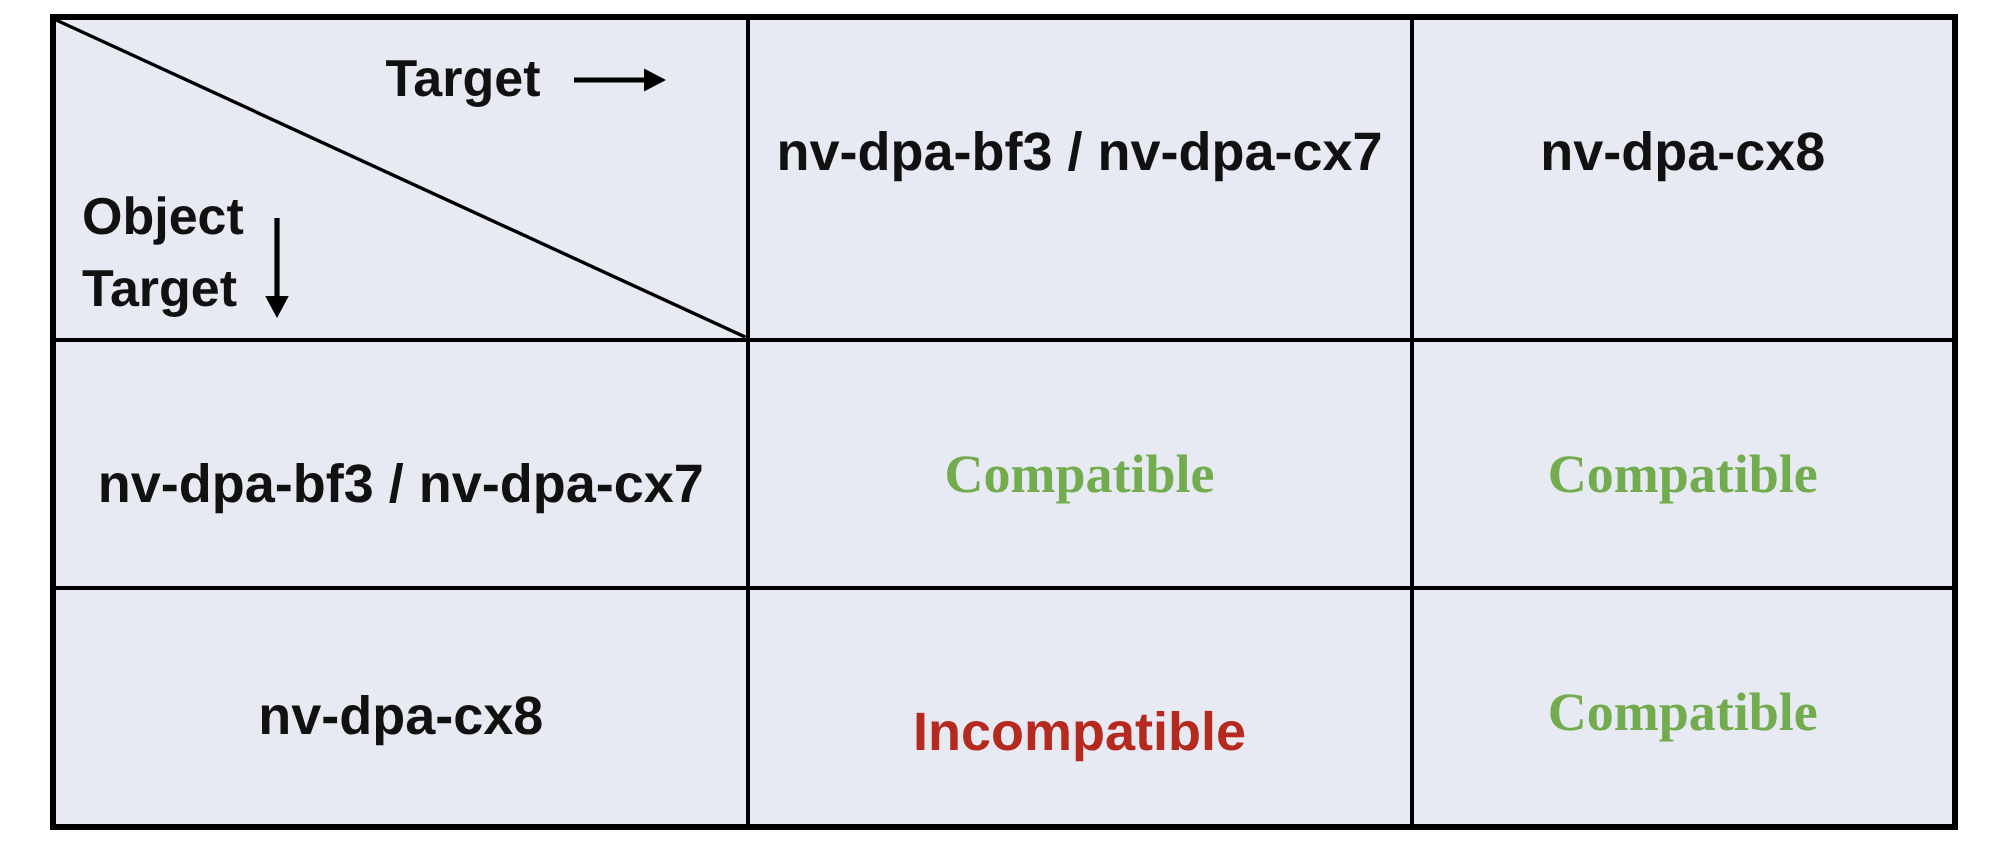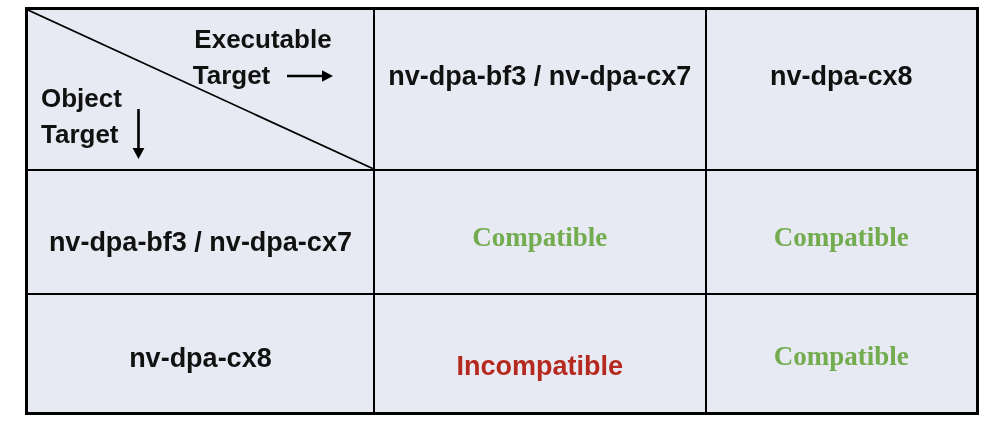--- a/index.html
+++ b/index.html
@@ -70,21 +70,21 @@
   }
   .exec-line2 {
     display: flex;
     align-items: center;
     justify-content: center;
     gap: 17px;
   }
   .obj-label {
     position: absolute;
     left: 13px;
-    bottom: 16px;
+    bottom: 6px;
     text-align: left;
     font-size: 26px;
     line-height: 1.38;
   }
   .arrow-down-wrap {
     position: absolute;
     left: 103px;
     bottom: 10px;
     width: 15px;
     height: 50px;
@@ -95,21 +95,20 @@
 <body>
 
 <div class="canvas">
   <div class="matrix">
 
     <div class="cell corner">
       <svg class="diag-svg" viewBox="0 0 100 100" preserveAspectRatio="none" aria-hidden="true">
         <line x1="0" y1="0" x2="100" y2="100" stroke="#000000" stroke-width="1.7" vector-effect="non-scaling-stroke"></line>
       </svg>
       <div class="exec-label">
-        <div>Executable</div>
         <div class="exec-line2">
           <span>Target</span>
           <svg class="arrow-svg" width="46" height="14" viewBox="0 0 46 14" aria-hidden="true">
             <line x1="0" y1="7" x2="36" y2="7" stroke="#000" stroke-width="2.6"></line>
             <polygon points="35,1.2 46,7 35,12.8" fill="#000"></polygon>
           </svg>
         </div>
       </div>
       <div class="obj-label">
         <div>Object</div>

